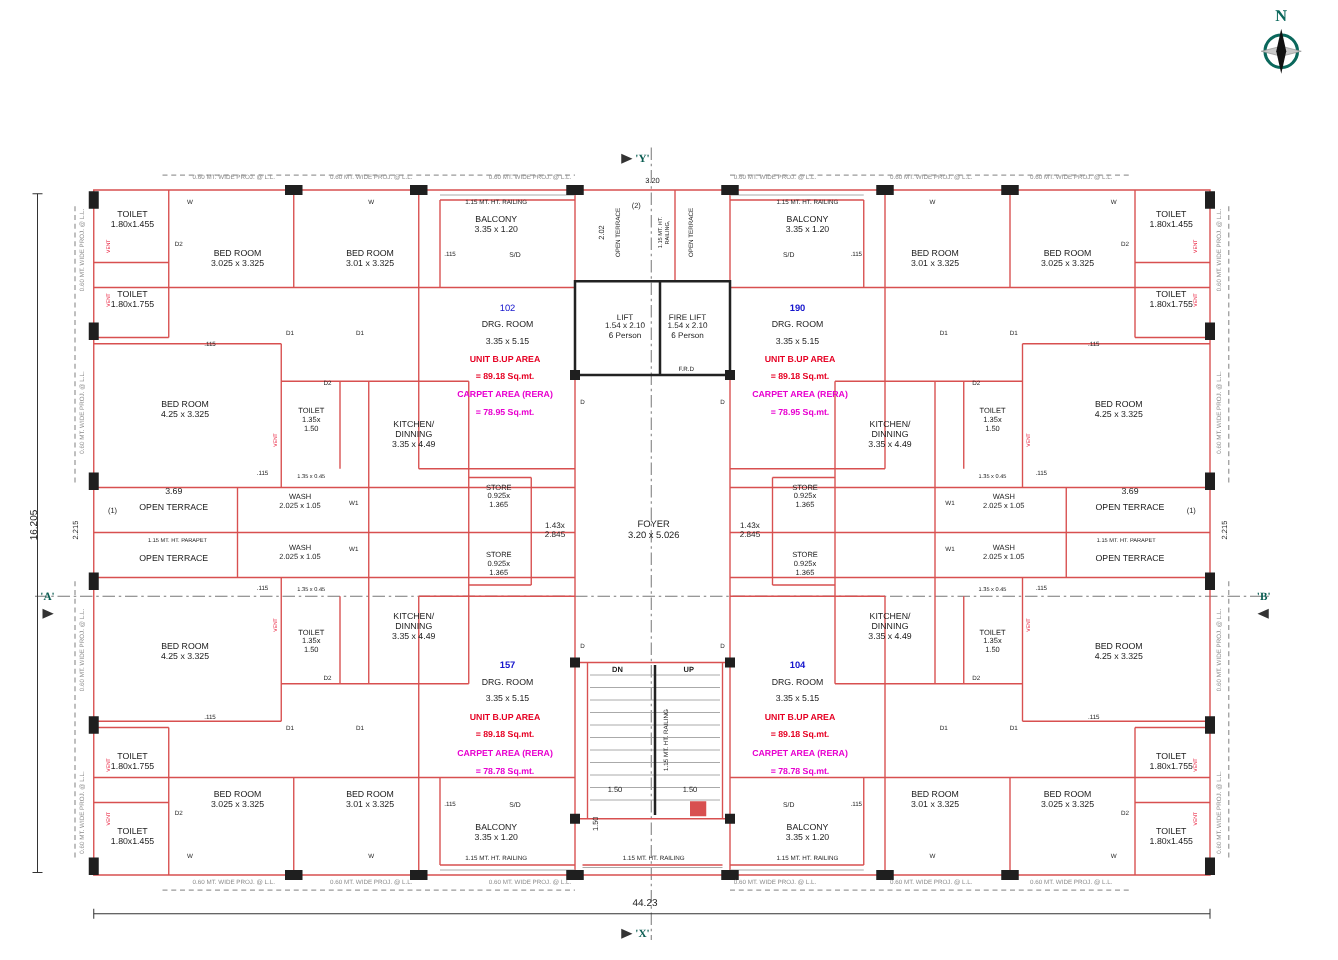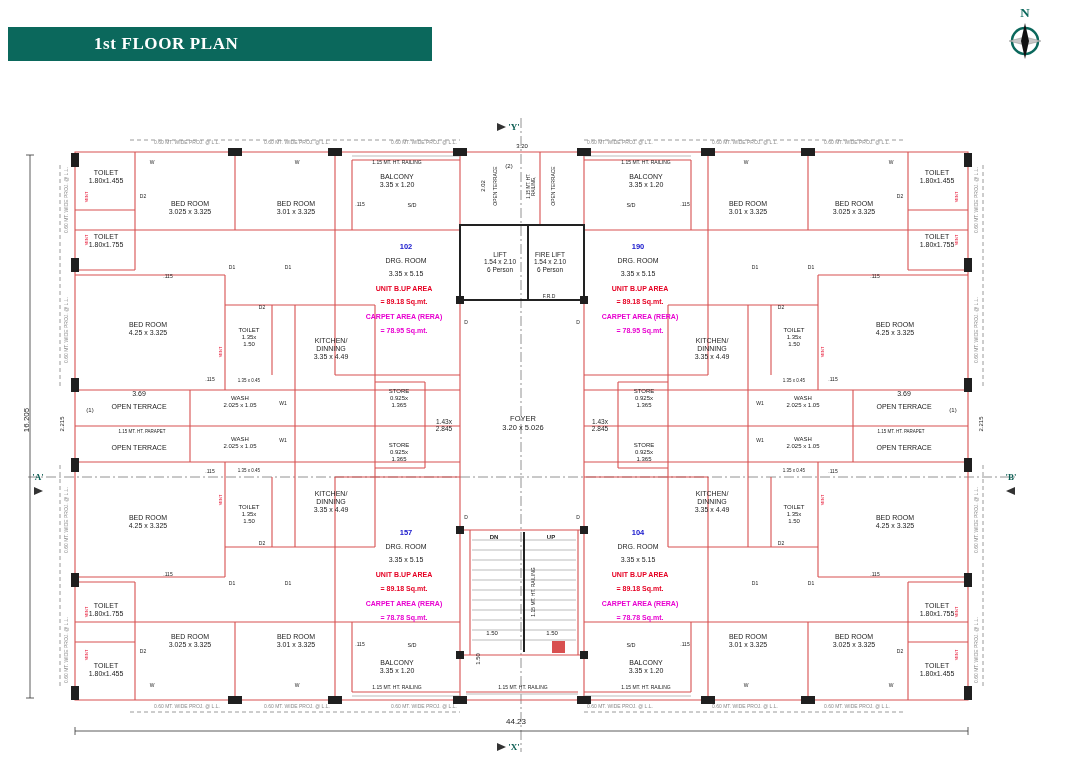--- a/index.html
+++ b/index.html
@@ -10,23 +10,20 @@
   .compass-n{color:#0b685c;font-family:"Liberation Serif",serif;font-weight:700;font-size:13px;line-height:13px;}
   .plan-svg{position:absolute;left:0;top:0;}
   #plan-labels{position:absolute;left:0;top:0;width:1070px;height:768px;}
   .label{position:absolute;text-align:center;line-height:1.15;white-space:pre-line;color:#1c1c1c;pointer-events:none;}
 </style>
 </head>
 <body>
 
 <div class="page">
 
-  <div class="banner">
-    <span>1st FLOOR PLAN</span>
-  </div>
 
   <div class="compass">
     <div class="compass-n">N</div>
     <svg width="48" height="44" viewBox="0 0 48 44">
       <circle cx="24" cy="22" r="13" fill="none" stroke="#0b685c" stroke-width="2.5"></circle>
       <polygon points="8,22 24,18 40,22 24,26" fill="#c9c9c9" stroke="#888" stroke-width="0.5"></polygon>
       <polygon points="24,4 28,22 24,40 20,22" fill="#111"></polygon>
     </svg>
   </div>
 
@@ -162,21 +159,21 @@
       <div class="label" style="left: 397px; top: 181px; font-size: 7px; color: rgb(28, 28, 28); transform: translate(-50%, -50%);">BALCONY
 3.35 x 1.20</div>
       <div class="label" style="left: 106px; top: 177px; font-size: 7px; color: rgb(28, 28, 28); transform: translate(-50%, -50%);">TOILET
 1.80x1.455</div>
       <div class="label" style="left: 190px; top: 208px; font-size: 7px; color: rgb(28, 28, 28); transform: translate(-50%, -50%);">BED ROOM
 3.025 x 3.325</div>
       <div class="label" style="left: 296px; top: 208px; font-size: 7px; color: rgb(28, 28, 28); transform: translate(-50%, -50%);">BED ROOM
 3.01 x 3.325</div>
       <div class="label" style="left: 106px; top: 241px; font-size: 7px; color: rgb(28, 28, 28); transform: translate(-50%, -50%);">TOILET
 1.80x1.755</div>
-      <div class="label" style="left: 406px; top: 247px; font-size: 7.5px; color: rgb(20, 20, 204); font-weight: 700; transform: translate(-50%, -50%);">102</div>
+      <div class="label" style="left: 406px; top: 247px; font-size: 7.5px; color: rgb(20, 20, 204); font-weight: 400; transform: translate(-50%, -50%);">102</div>
       <div class="label" style="left: 406px; top: 261px; font-size: 7px; color: rgb(28, 28, 28); transform: translate(-50%, -50%);">DRG. ROOM</div>
       <div class="label" style="left: 406px; top: 274px; font-size: 7px; color: rgb(28, 28, 28); transform: translate(-50%, -50%);">3.35 x 5.15</div>
       <div class="label" style="left: 404px; top: 289px; font-size: 7px; color: rgb(230, 0, 35); font-weight: 700; transform: translate(-50%, -50%);">UNIT B.UP AREA</div>
       <div class="label" style="left: 404px; top: 302px; font-size: 7px; color: rgb(230, 0, 35); font-weight: 700; transform: translate(-50%, -50%);">= 89.18 Sq.mt.</div>
       <div class="label" style="left: 404px; top: 317px; font-size: 7px; color: rgb(232, 0, 208); font-weight: 700; transform: translate(-50%, -50%);">CARPET AREA (RERA)</div>
       <div class="label" style="left: 404px; top: 331px; font-size: 7px; color: rgb(232, 0, 208); font-weight: 700; transform: translate(-50%, -50%);">= 78.95 Sq.mt.</div>
       <div class="label" style="left: 148px; top: 329px; font-size: 7px; color: rgb(28, 28, 28); transform: translate(-50%, -50%);">BED ROOM
 4.25 x 3.325</div>
       <div class="label" style="left: 249px; top: 337px; font-size: 6px; color: rgb(28, 28, 28); transform: translate(-50%, -50%);">TOILET
 1.35x

